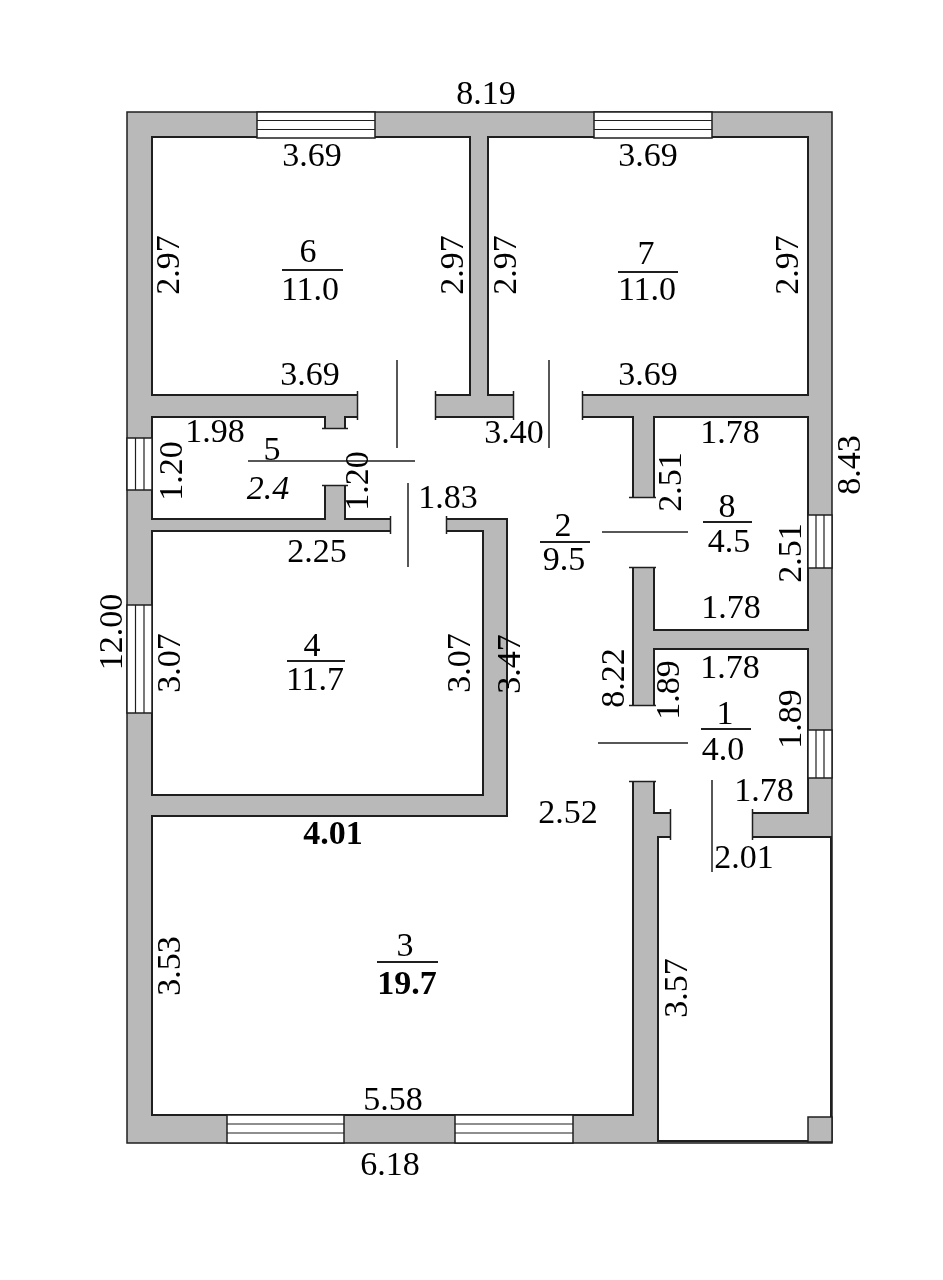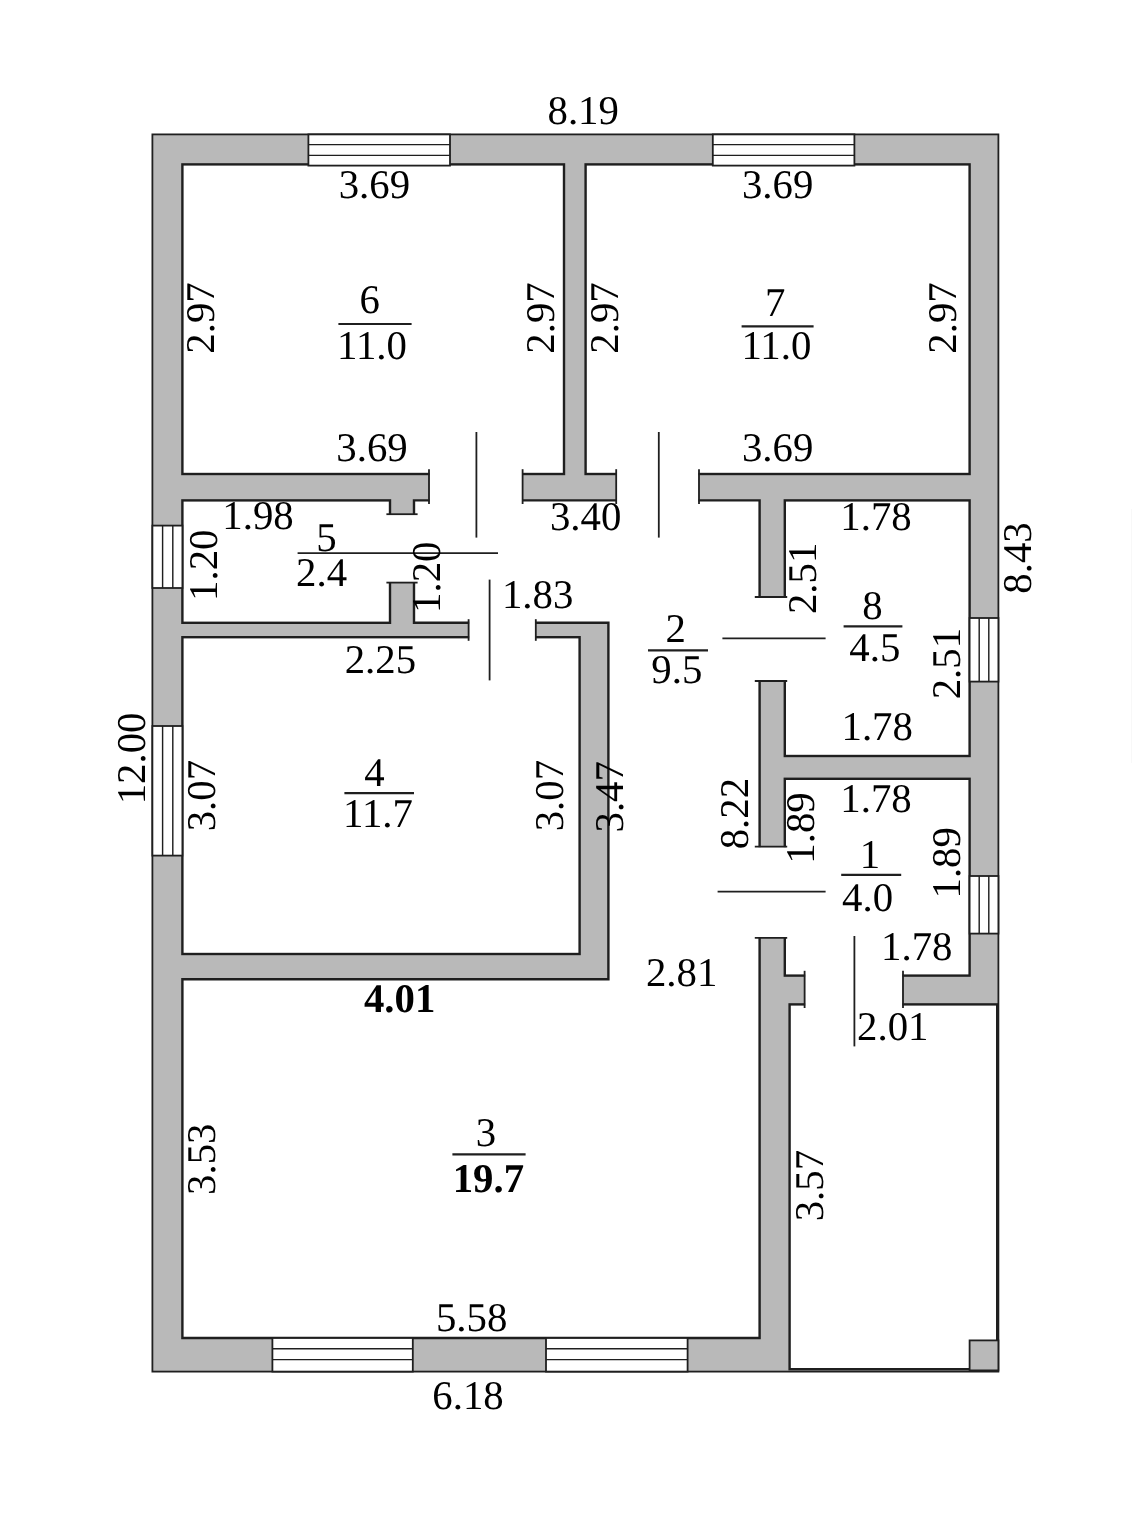--- a/index.html
+++ b/index.html
@@ -152,23 +152,23 @@
       <div class="lbl" style="left: 310px; top: 289px;">11.0</div>
       <div class="lbl" style="left: 646px; top: 253px;">7</div>
       <div class="lbl" style="left: 647px; top: 289px;">11.0</div>
       <div class="lbl" style="left: 310px; top: 374px;">3.69</div>
       <div class="lbl" style="left: 648px; top: 374px;">3.69</div>
       <div class="lbl rot" style="left: 849px; top: 465px;">8.43</div>
       <div class="lbl rot" style="left: 111px; top: 632px;">12.00</div>
       <div class="lbl" style="left: 215px; top: 431px;">1.98</div>
       <div class="lbl rot" style="left: 171px; top: 471px;">1.20</div>
       <div class="lbl" style="left: 272px; top: 449px;">5</div>
-      <div class="lbl" style="left: 268px; top: 478px;">2.4</div>
+      <div class="lbl" style="left: 268px; top: 488px; font-style: italic;">2.4</div>
       <div class="lbl rot" style="left: 357px; top: 481px;">1.20</div>
-      <div class="lbl" style="left: 488px; top: 432px; text-align: center;">3.40</div>
+      <div class="lbl" style="left: 514px; top: 432px; text-align: center;">3.40</div>
       <div class="lbl" style="left: 448px; top: 497px;">1.83</div>
       <div class="lbl" style="left: 730px; top: 432px;">1.78</div>
       <div class="lbl rot" style="left: 670px; top: 482px;">2.51</div>
       <div class="lbl" style="left: 727px; top: 506px;">8</div>
       <div class="lbl" style="left: 729px; top: 541px;">4.5</div>
       <div class="lbl" style="left: 563px; top: 525px;">2</div>
       <div class="lbl" style="left: 564px; top: 559px;">9.5</div>
       <div class="lbl rot" style="left: 790px; top: 553px;">2.51</div>
       <div class="lbl" style="left: 731px; top: 607px;">1.78</div>
       <div class="lbl" style="left: 317px; top: 551px;">2.25</div>
@@ -178,21 +178,21 @@
       <div class="lbl rot" style="left: 459px; top: 663px;">3.07</div>
       <div class="lbl rot" style="left: 509px; top: 664px;">3.47</div>
       <div class="lbl rot" style="left: 613px; top: 678px;">8.22</div>
       <div class="lbl" style="left: 730px; top: 667px;">1.78</div>
       <div class="lbl rot" style="left: 668px; top: 690px;">1.89</div>
       <div class="lbl" style="left: 725px; top: 713px;">1</div>
       <div class="lbl" style="left: 723px; top: 749px;">4.0</div>
       <div class="lbl rot" style="left: 790px; top: 719px;">1.89</div>
       <div class="lbl" style="left: 764px; top: 790px;">1.78</div>
       <div class="lbl" style="left: 333px; top: 833px; font-weight: bold;">4.01</div>
-      <div class="lbl" style="left: 568px; top: 812px;">2.81</div>
+      <div class="lbl" style="left: 568px; top: 812px;">2.52</div>
       <div class="lbl" style="left: 744px; top: 857px;">2.01</div>
       <div class="lbl" style="left: 405px; top: 945px;">3</div>
       <div class="lbl" style="left: 407px; top: 983px; font-weight: bold;">19.7</div>
       <div class="lbl rot" style="left: 169px; top: 966px;">3.53</div>
       <div class="lbl rot" style="left: 676px; top: 988px;">3.57</div>
       <div class="lbl" style="left: 393px; top: 1099px;">5.58</div>
       <div class="lbl" style="left: 390px; top: 1164px;">6.18</div>
     </div>
 </div>
 

